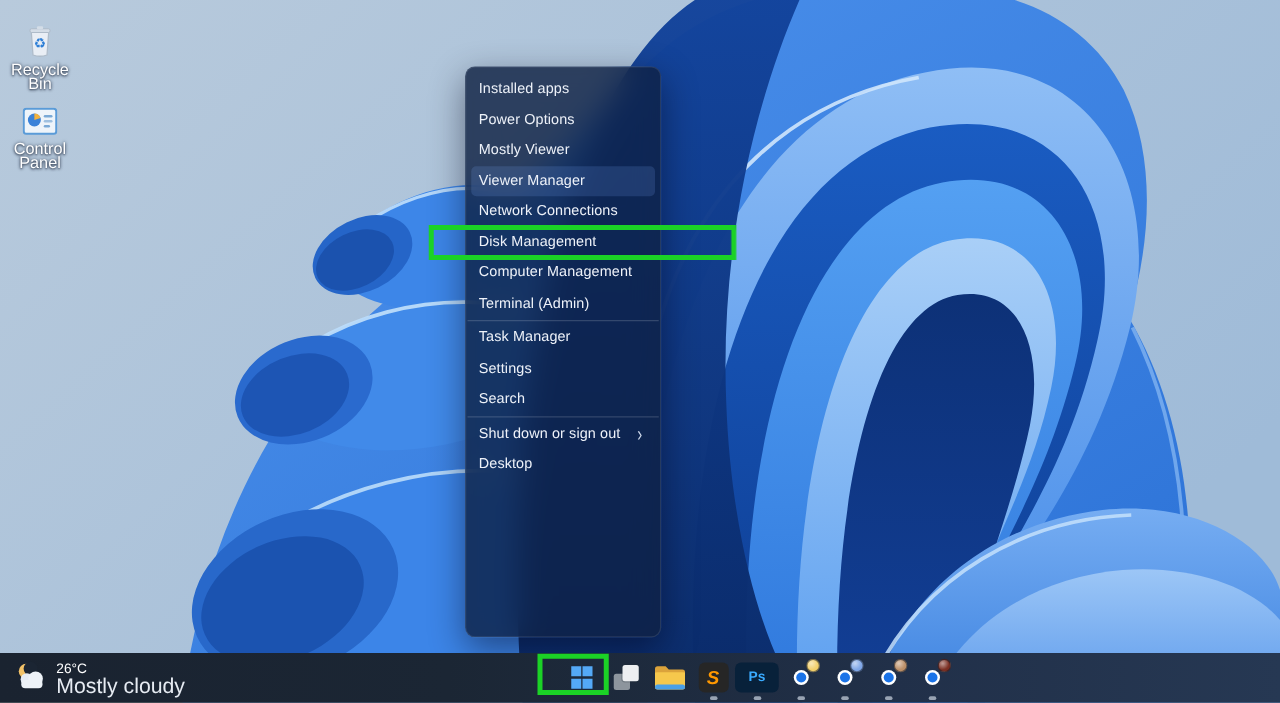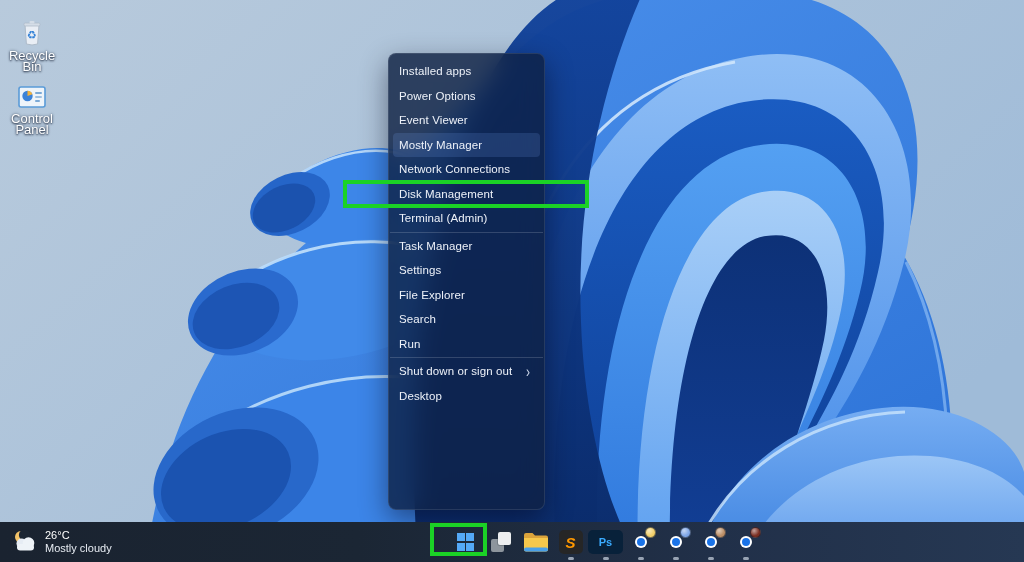--- a/index.html
+++ b/index.html
@@ -8,21 +8,21 @@
   #screen *{box-sizing:border-box;}
   svg.wallpaper{position:absolute;inset:0;z-index:0;}
 
   
   .desk-icon{position:absolute;width:62px;display:flex;flex-direction:column;align-items:center;
     gap:3px;z-index:2;cursor:default;}
   .desk-icon .lbl{font-size:13px;line-height:11px;color:#fff;text-align:center;
     text-shadow:0 1px 2px rgba(15,25,45,.85),0 0 3px rgba(15,25,45,.6);}
 
   
-  .wxmenu{position:absolute;left:388px;top:53px;width:157px;height:457px;z-index:5;
+  .wxmenu{position:absolute;left:372px;top:53px;width:157px;height:457px;z-index:5;
     background:rgba(16,33,66,.82);backdrop-filter:blur(12px) saturate(130%);
     border:1px solid rgba(255,255,255,.10);border-radius:8px;
     box-shadow:0 10px 28px rgba(0,0,20,.45);
     display:flex;flex-direction:column;padding:5px 0;}
   .wxmenu .mi{height:24.5px;flex:0 0 24.5px;display:flex;align-items:center;
     padding:0 14px 0 10px;font-size:11.5px;color:#eef2f9;letter-spacing:.1px;cursor:default;}
   .wxmenu .mi.hl{background:rgba(130,175,255,.16);border-radius:4px;margin:0 4px;padding:0 10px 0 6px;}
   .wxmenu .sep{flex:0 0 3px;height:3px;position:relative;margin:0 1px;}
   .wxmenu .sep::after{content:"";position:absolute;left:0;right:0;top:1px;height:1px;
     background:rgba(255,255,255,.16);}
@@ -32,21 +32,21 @@
   .anno{position:absolute;border:4px solid var(--hl,#1bd226);z-index:10;pointer-events:none;}
   #anno-devmgr{left:343px;top:180px;width:246px;height:28px;}
   #anno-start{left:430px;top:523px;width:57px;height:33px;}
 
   
   .taskbar{position:absolute;left:0;bottom:0;width:1024px;height:40px;z-index:6;
     background:linear-gradient(90deg,#1a2330 0%,#1b2634 35%,#213049 70%,#263853 100%);}
   .weather{position:absolute;left:12px;top:0;height:40px;display:flex;align-items:center;gap:7px;cursor:pointer;}
   .weather .wtxt{display:flex;flex-direction:column;justify-content:center;}
   .weather .t{font-size:11px;line-height:13px;color:#fff;}
-  .weather .c{font-size:11px;line-height:13px;color:#e6ebf2;}
+  .weather .c{font-size:17px;line-height:13px;color:#e6ebf2;}
   .apps{position:absolute;left:448px;top:0;height:40px;display:flex;}
   .app{width:35px;height:40px;display:flex;align-items:center;justify-content:center;
     position:relative;cursor:pointer;}
   .app .ind{position:absolute;bottom:2px;left:50%;transform:translateX(-50%);
     width:6px;height:3px;border-radius:2px;background:#98a3b3;}
   .winlogo{display:grid;grid-template-columns:8px 8px;grid-template-rows:8px 8px;gap:1.5px;}
   .winlogo span{background:#54a9f7;}
   .sq-icon{position:relative;width:20px;height:20px;}
   .sq-icon .b{position:absolute;left:0;bottom:0;width:13px;height:13px;background:#8d959d;border-radius:2px;}
   .sq-icon .f{position:absolute;right:0;top:0;width:13px;height:13px;background:#edeff1;border-radius:2px;
@@ -178,31 +178,30 @@
       <rect x="17" y="6" width="7" height="2" rx="1" fill="#7aa9d6"></rect>
       <rect x="17" y="10" width="7" height="2" rx="1" fill="#9fc0e0"></rect>
       <rect x="17" y="14" width="5" height="2" rx="1" fill="#7aa9d6"></rect>
     </svg>
     <div class="lbl">Control Panel</div>
   </div>
 
   <div class="wxmenu">
     <div class="mi">Installed apps</div>
     <div class="mi">Power Options</div>
-    <div class="mi">Event Viewer</div>
-    <div class="mi hl">Mostly Manager</div>
+    <div class="mi">Mostly Viewer</div>
+    <div class="mi hl">Viewer Manager</div>
     <div class="mi">Network Connections</div>
     <div class="mi">Disk Management</div>
+    <div class="mi">Computer Management</div>
     <div class="mi">Terminal (Admin)</div>
     <div class="sep"></div>
     <div class="mi">Task Manager</div>
     <div class="mi">Settings</div>
-    <div class="mi">File Explorer</div>
     <div class="mi">Search</div>
-    <div class="mi">Run</div>
     <div class="sep"></div>
     <div class="mi">
       <span>Shut down or sign out</span>
       <span class="chev">›</span>
     </div>
     <div class="mi">Desktop</div>
   </div>
 
   <div class="anno" id="anno-devmgr"></div>
   <div class="anno" id="anno-start"></div>

